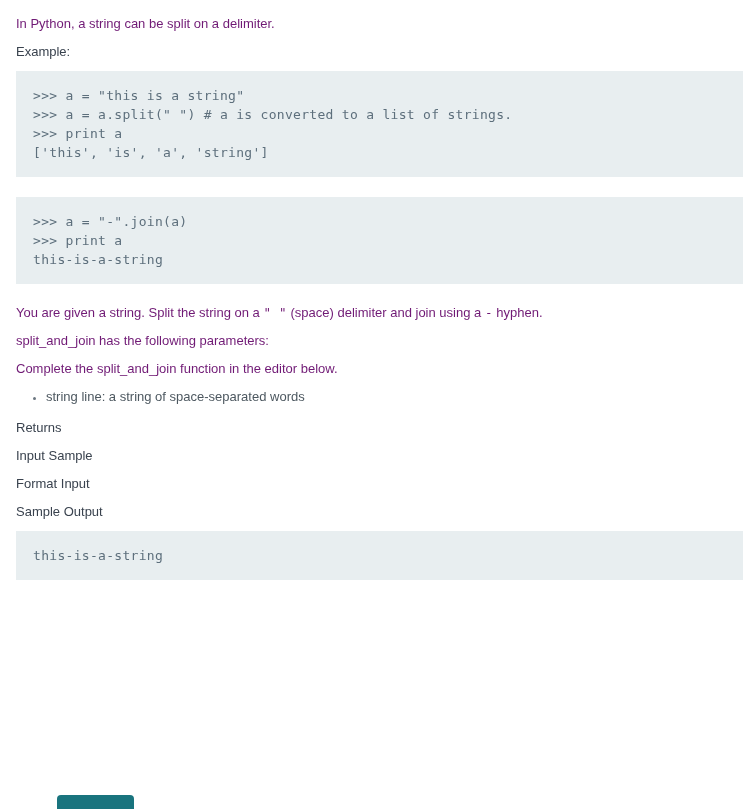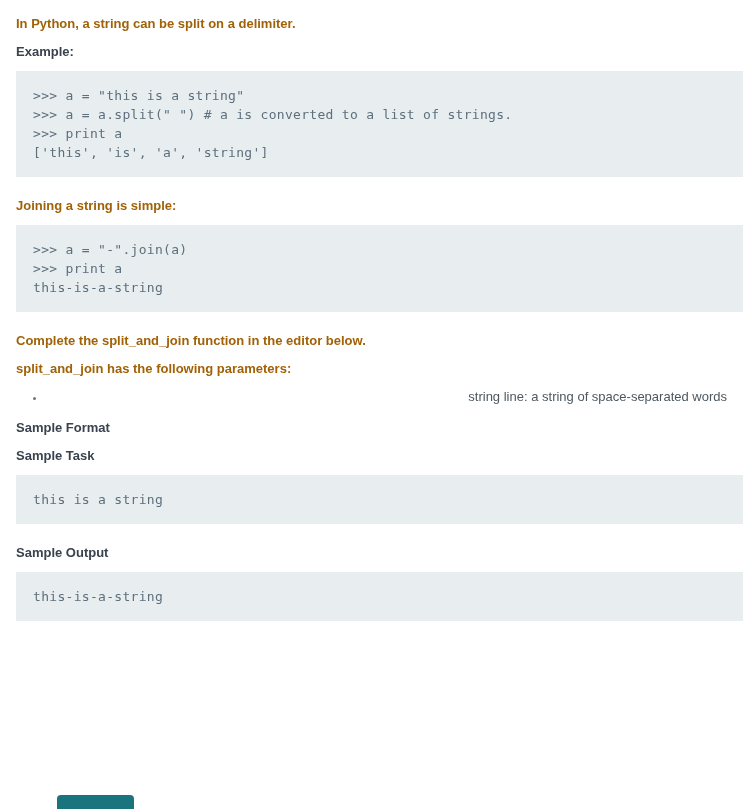--- a/index.html
+++ b/index.html
@@ -17,29 +17,29 @@
   .page {
     box-sizing: border-box;
     width: 743px;
     height: 809px;
     padding: 15px 0 0 16px;
     position: relative;
   }
   .txt {
     font-size: 13px;
     line-height: 17px;
-    color: #a16207;
+    color: #701a75;
     margin: 0 16px 11px 0;
-    font-weight: 700;
+    font-weight: 400;
   }
   .head {
     font-size: 13px;
     line-height: 17px;
     color: #39424e;
-    font-weight: 700;
+    font-weight: 400;
     margin: 0 16px 11px 0;
   }
   pre.code {
     background: #e8eef0;
     color: #5d6f7c;
     font-family: "DejaVu Sans Mono", "Liberation Mono", monospace;
     font-size: 13px;
     line-height: 19px;
     letter-spacing: 0.3px;
     padding: 15px 15px 15px 17px;
@@ -49,21 +49,20 @@
   }
   ul.bullets {
     margin: 0 16px 14px 0;
     padding: 0 0 0 30px;
     list-style: disc;
   }
   ul.bullets li {
     font-size: 13px;
     line-height: 17px;
     color: #4d5860;
-    text-align: right;
   }
   ul.bullets li::marker {
     color: #6b7680;
     font-size: 11px;
   }
   .inline-code {
     font-family: "DejaVu Sans Mono", "Liberation Mono", monospace;
     font-size: 12.5px;
     letter-spacing: 0.3px;
   }
@@ -83,45 +82,45 @@
 
   <p class="txt">In Python, a string can be split on a delimiter.</p>
 
   <p class="head">Example:</p>
 
   <pre class="code" style="background: rgb(232, 238, 240);">&gt;&gt;&gt; a = "this is a string"
 &gt;&gt;&gt; a = a.split(" ") # a is converted to a list of strings.
 &gt;&gt;&gt; print a
 ['this', 'is', 'a', 'string']</pre>
 
-  <p class="txt">Joining a string is simple:</p>
 
   <pre class="code" style="background: rgb(232, 238, 240);">&gt;&gt;&gt; a = "-".join(a)
 &gt;&gt;&gt; print a
 this-is-a-string</pre>
 
 
+  <p class="txt"><span>You are given a string. Split the string on a </span><span class="inline-code">" "</span><span> (space) delimiter and join using a </span><span class="inline-code">-</span><span> hyphen.</span></p>
 
 
+  <p class="txt">split_and_join has the following parameters:</p>
+
   <p class="txt">Complete the split_and_join function in the editor below.</p>
-
-  <p class="txt">split_and_join has the following parameters:</p>
 
   <ul class="bullets">
     <li>string line: a string of space-separated words</li>
   </ul>
 
+  <p class="head">Returns</p>
 
 
-  <p class="head">Sample Format</p>
+  <p class="head">Input Sample</p>
 
 
-  <p class="head">Sample Task</p>
+  <p class="head">Format Input</p>
 
-  <pre class="code" style="background: rgb(232, 238, 240);">this is a string</pre>
 
   <p class="head">Sample Output</p>
 
   <pre class="code" style="background: rgb(232, 238, 240);">this-is-a-string</pre>
 
   <div class="chat-widget-partial" style="background: rgb(25, 116, 126);"></div>
 
 </div>
 
 </body></html>

